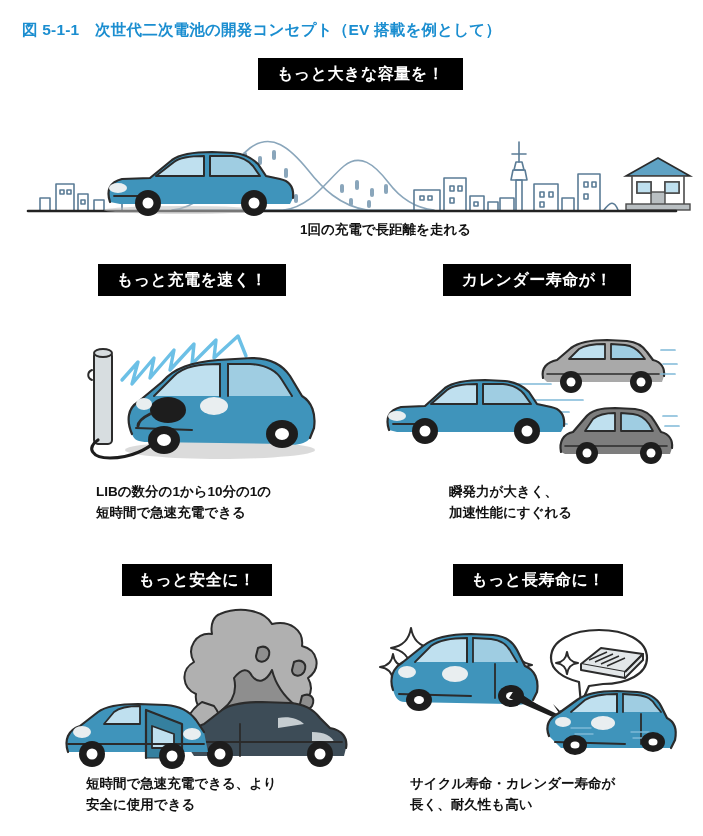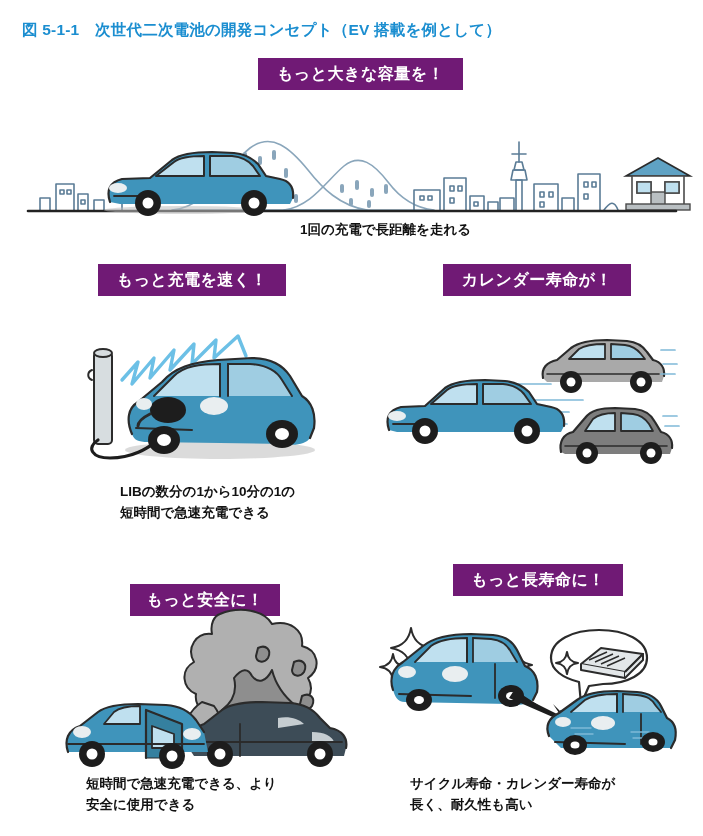--- a/index.html
+++ b/index.html
@@ -16,21 +16,21 @@
 
   .fig-title{
     position:absolute;left:22px;top:20px;
     font-size:15.5px;font-weight:bold;
     color:#1b8ed0;letter-spacing:.2px;
     white-space:nowrap;
   }
 
   .badge{
     position:absolute;
-    background:#701a75;
+    background:#000000;
     color:#ffffff;
     font-weight:bold;
     font-size:16px;
     letter-spacing:.5px;
     display:flex;align-items:center;justify-content:center;
     text-align:center;
     box-sizing:border-box;
     height:32px;
     padding:0 14px;
   }
@@ -220,21 +220,21 @@
         <ellipse class="lamp" cx="144" cy="84" rx="14" ry="9"></ellipse>
         <path class="ln" d="M66 106 L122 108" style="stroke-width:2"></path>
         <ellipse class="tire" cx="94" cy="118" rx="16" ry="14"></ellipse>
           <ellipse class="rim" cx="94" cy="118" rx="7" ry="6"></ellipse>
         <ellipse class="tire" cx="212" cy="112" rx="16" ry="14"></ellipse>
           <ellipse class="rim" cx="212" cy="112" rx="7" ry="6"></ellipse>
       </g>
     </svg>
   </div>
 
-  <div class="caption" style="left:96px;top:482px;margin-left:24px;">LIBの数分の1から10分の1の
+  <div class="caption" style="left:96px;top:482px;">LIBの数分の1から10分の1の
 短時間で急速充電できる</div>
 
   <div class="badge" style="left:443px;top:264px;width:188px;">カレンダー寿命が！</div>
 
   <div class="scene" style="left:375px;top:330px;">
     <svg width="290" height="135" viewBox="0 0 290 135">
 
       <g>
         <path class="gray" d="M168 48 C 166 38 172 32 182 30 L196 18 C 204 12 216 10 232 10 L252 11 C 262 12 268 16 272 22 L278 30 C 286 32 290 38 289 46 L287 52 L172 52 Z"></path>
         <path class="ln" d="M168 48 C 166 38 172 32 182 30 L196 18 C 204 12 216 10 232 10 L252 11 C 262 12 268 16 272 22 L278 30 C 286 32 290 38 289 46"></path>
@@ -289,22 +289,24 @@
         <ellipse class="lamp" cx="22" cy="86" rx="9" ry="5"></ellipse>
         <path class="ln" d="M18 94 L42 94" style="stroke-width:1.8"></path>
         <circle class="tire" cx="50" cy="101" r="13"></circle>
           <circle class="rim" cx="50" cy="101" r="5.5"></circle>
         <circle class="tire" cx="152" cy="101" r="13"></circle>
           <circle class="rim" cx="152" cy="101" r="5.5"></circle>
       </g>
     </svg>
   </div>
 
-
-  <div class="badge" style="left:130px;top:564px;width:150px;margin-top:20px;">もっと安全に！</div>
+  <div class="caption" style="left:449px;top:482px;">瞬発力が大きく、
+加速性能にすぐれる</div>
+
+  <div class="badge" style="left:122px;top:564px;width:150px;">もっと安全に！</div>
 
   <div class="scene" style="left:62px;top:606px;">
     <svg width="300" height="156" viewBox="0 0 300 156">
 
       <g>
         <path class="smoke" d="M158 8 C 178 0 202 4 210 18 C 228 14 242 24 240 40 C 256 44 260 62 246 72 C 254 86 244 102 228 100 C 224 114 206 118 196 108 C 186 122 166 120 160 106 C 146 112 132 102 134 88 C 120 82 118 64 132 56 C 124 42 134 26 150 28 C 148 18 152 10 158 8 Z"></path>
         <path class="smoke" d="M140 96 C 128 104 120 118 126 130 C 132 142 148 144 156 136 C 162 128 160 110 152 100 Z"></path>
       </g>
 
       <g>

